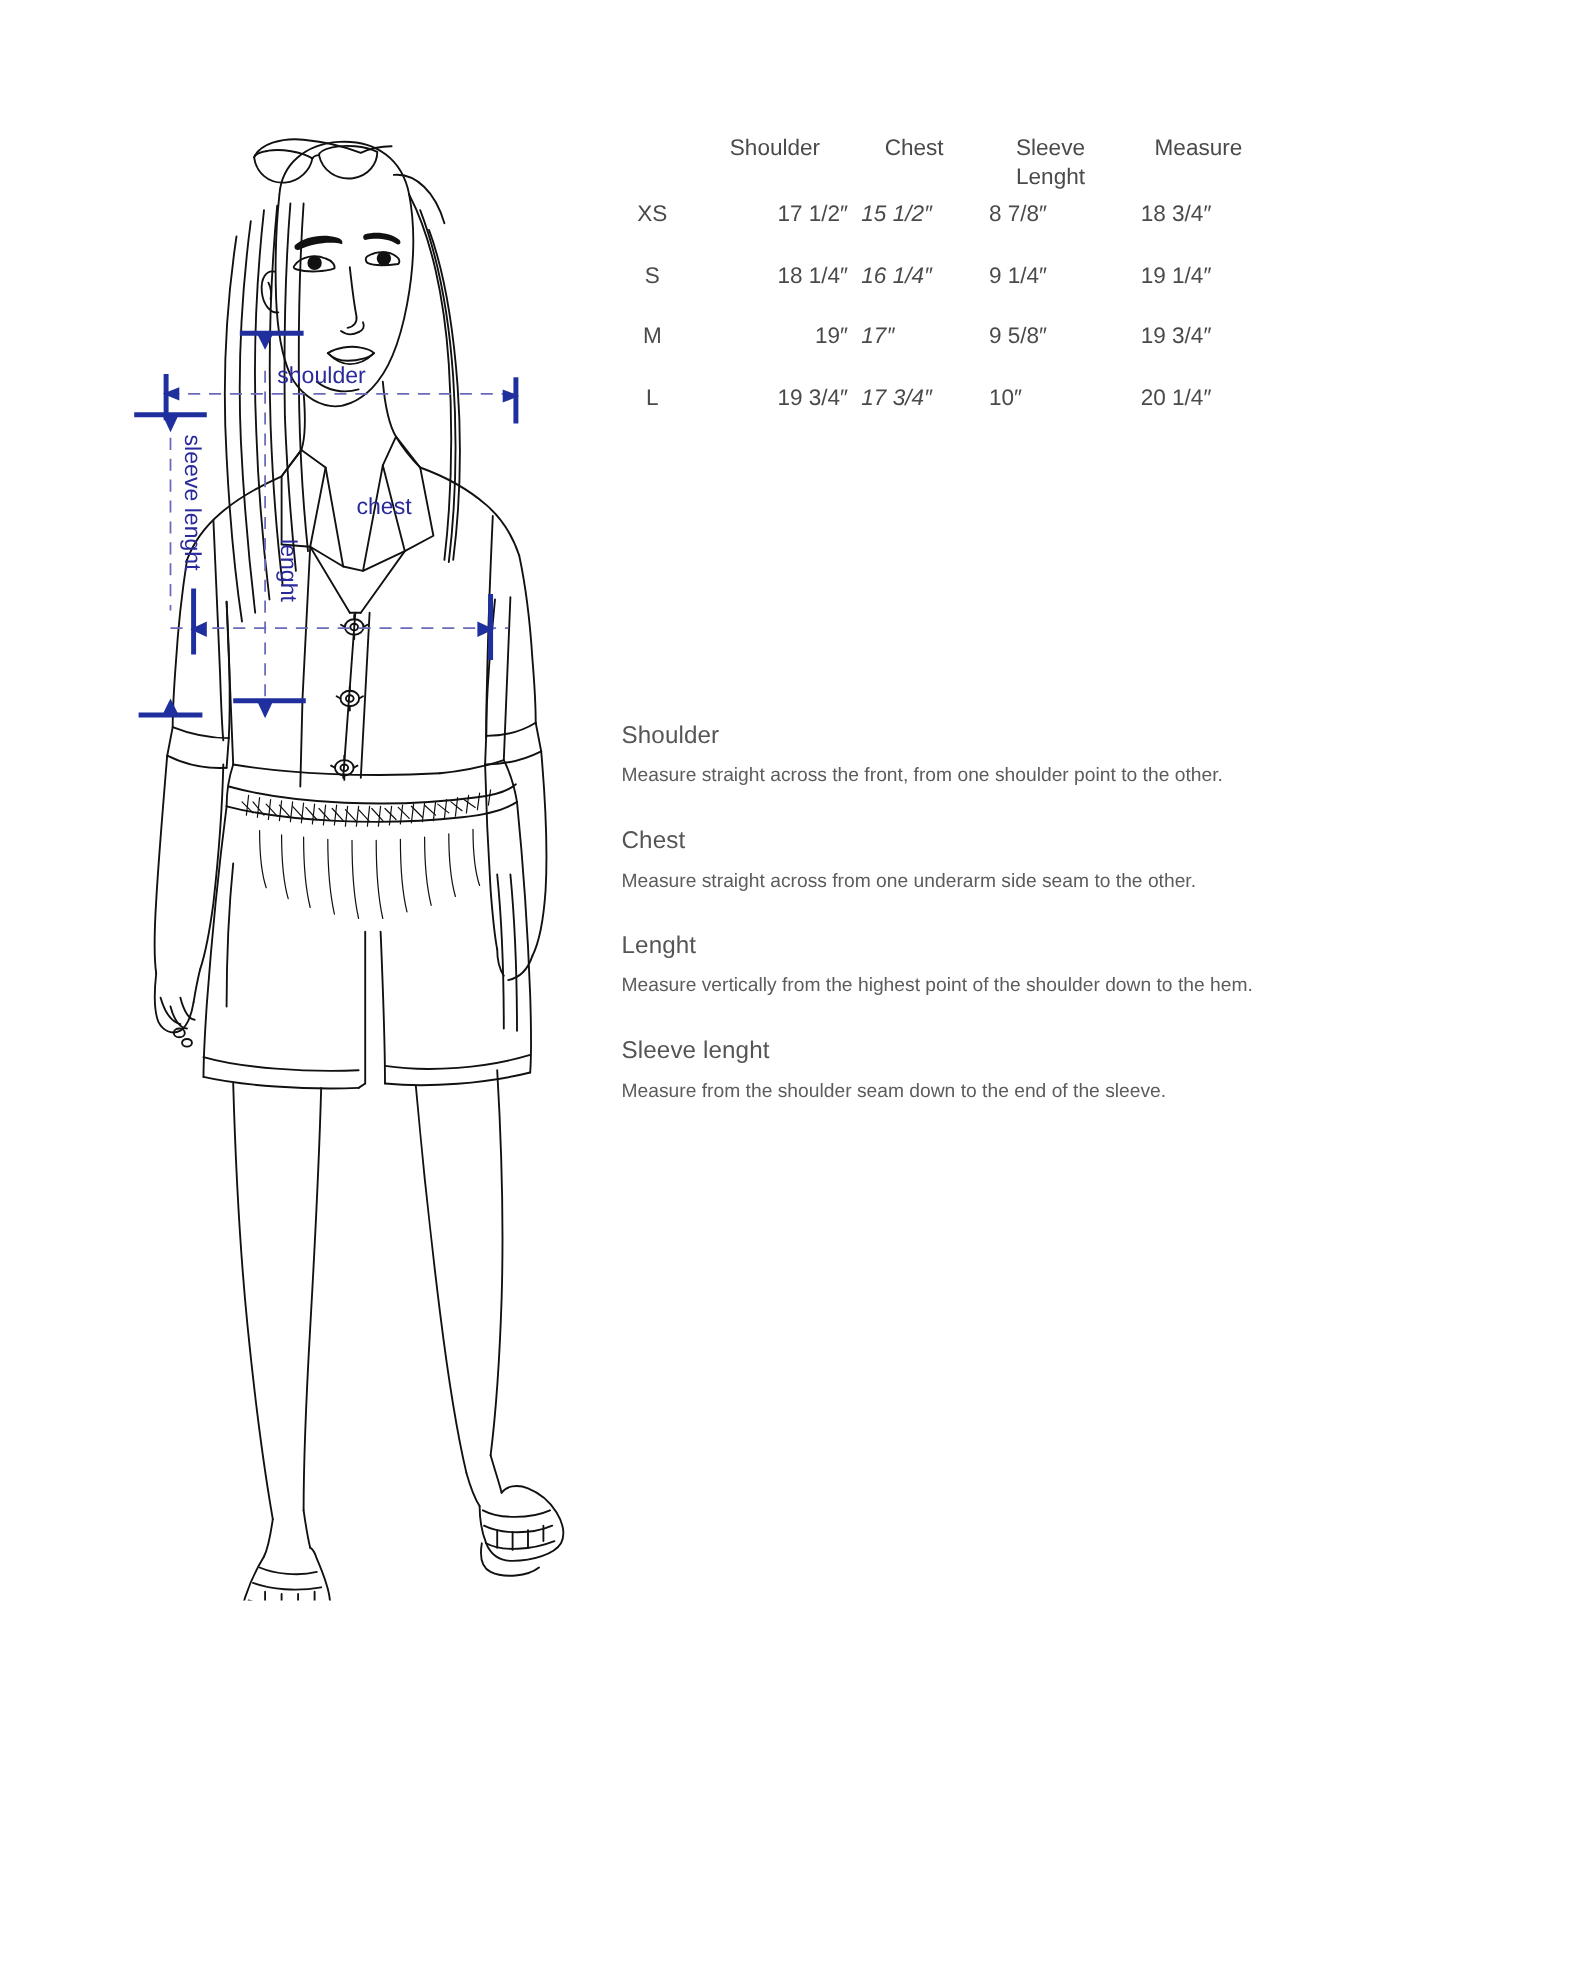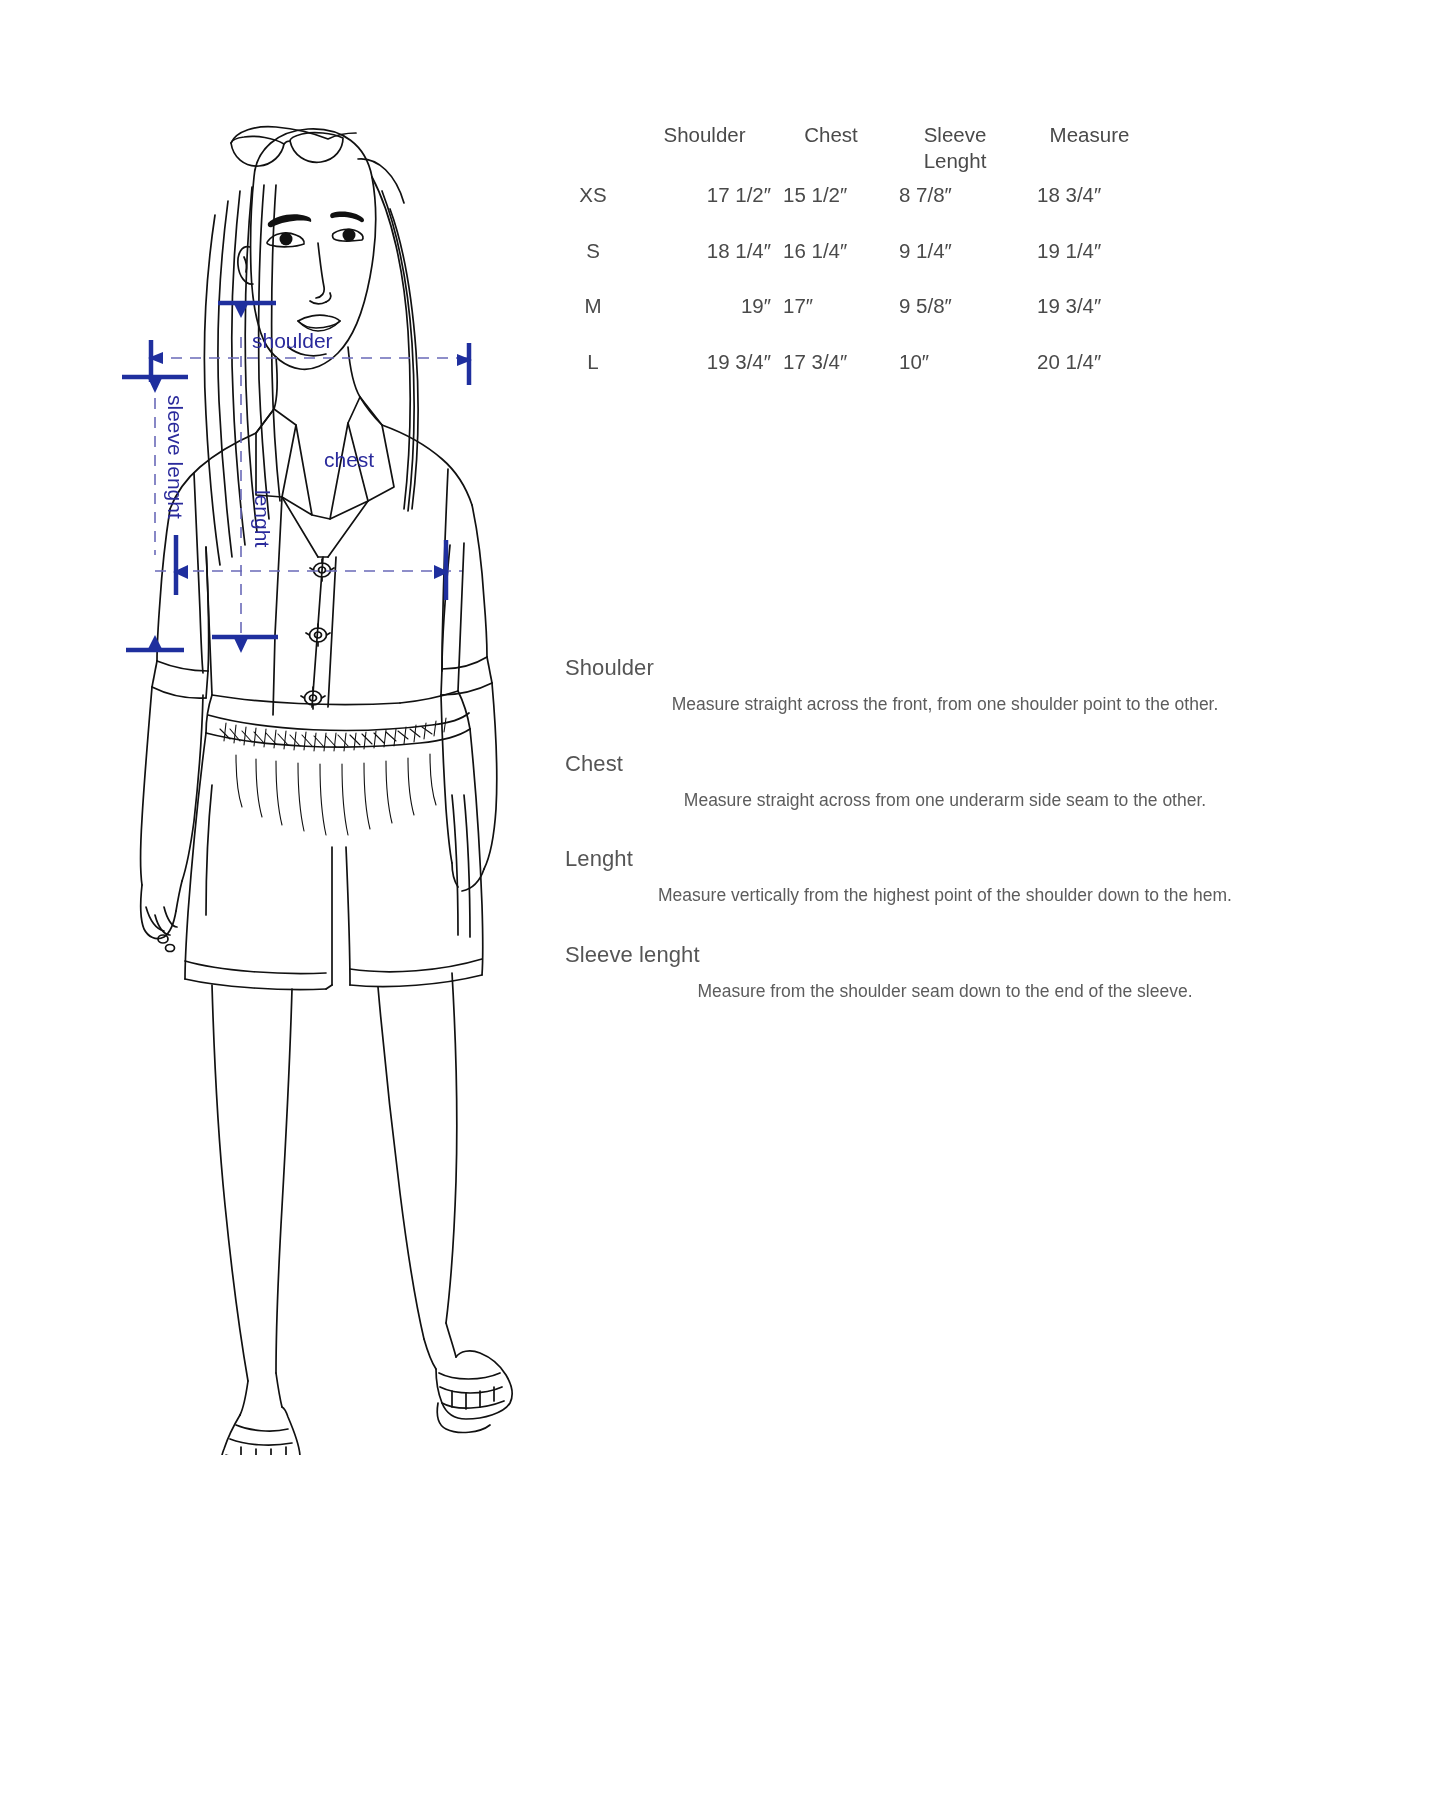--- a/index.html
+++ b/index.html
@@ -61,21 +61,21 @@
   table.size-table thead th.col-chest    { width: 120px; }
   table.size-table thead th.col-sleeve   { width: 128px; }
   table.size-table thead th.col-length   { width: 141px; }
 
   table.size-table tbody tr { height: 55.5px; }
   table.size-table tbody td { text-align: center; }
   table.size-table tbody td.size-cell { text-align: center; padding-right: 12px; }
   table.size-table tbody td.val-sleeve { text-align: left; padding-left: 8px; }
   table.size-table tbody td.val-length { text-align: left; padding-left: 18px; }
   table.size-table tbody td.val-shoulder { text-align: right; padding-left: 22px; }
-  table.size-table tbody td.val-chest { text-align: left; padding-left: 12px; }
+  table.size-table tbody td.val-chest { text-align: left; padding-left: 12px; font-style: italic; }
 
   
   .instructions {
     position: absolute;
     left: 565px;
     top: 655px;
     width: 760px;
   }
   .instr-block { margin-bottom: 34px; }
   .instr-block:last-child { margin-bottom: 0; }
@@ -87,21 +87,20 @@
     margin: 0 0 12px 0;
     letter-spacing: 0.1px;
   }
   .instr-body {
     font-family: "Liberation Sans", sans-serif;
     font-size: 17.5px;
     color: #5c5c5c;
     font-weight: 400;
     margin: 0;
     line-height: 1.35;
-    text-align: center;
   }
 
   
   .anno-text {
     font-family: "Liberation Sans", sans-serif;
     font-size: 21px;
     fill: #2a2a9c;
     font-weight: 400;
   }
 </style>

